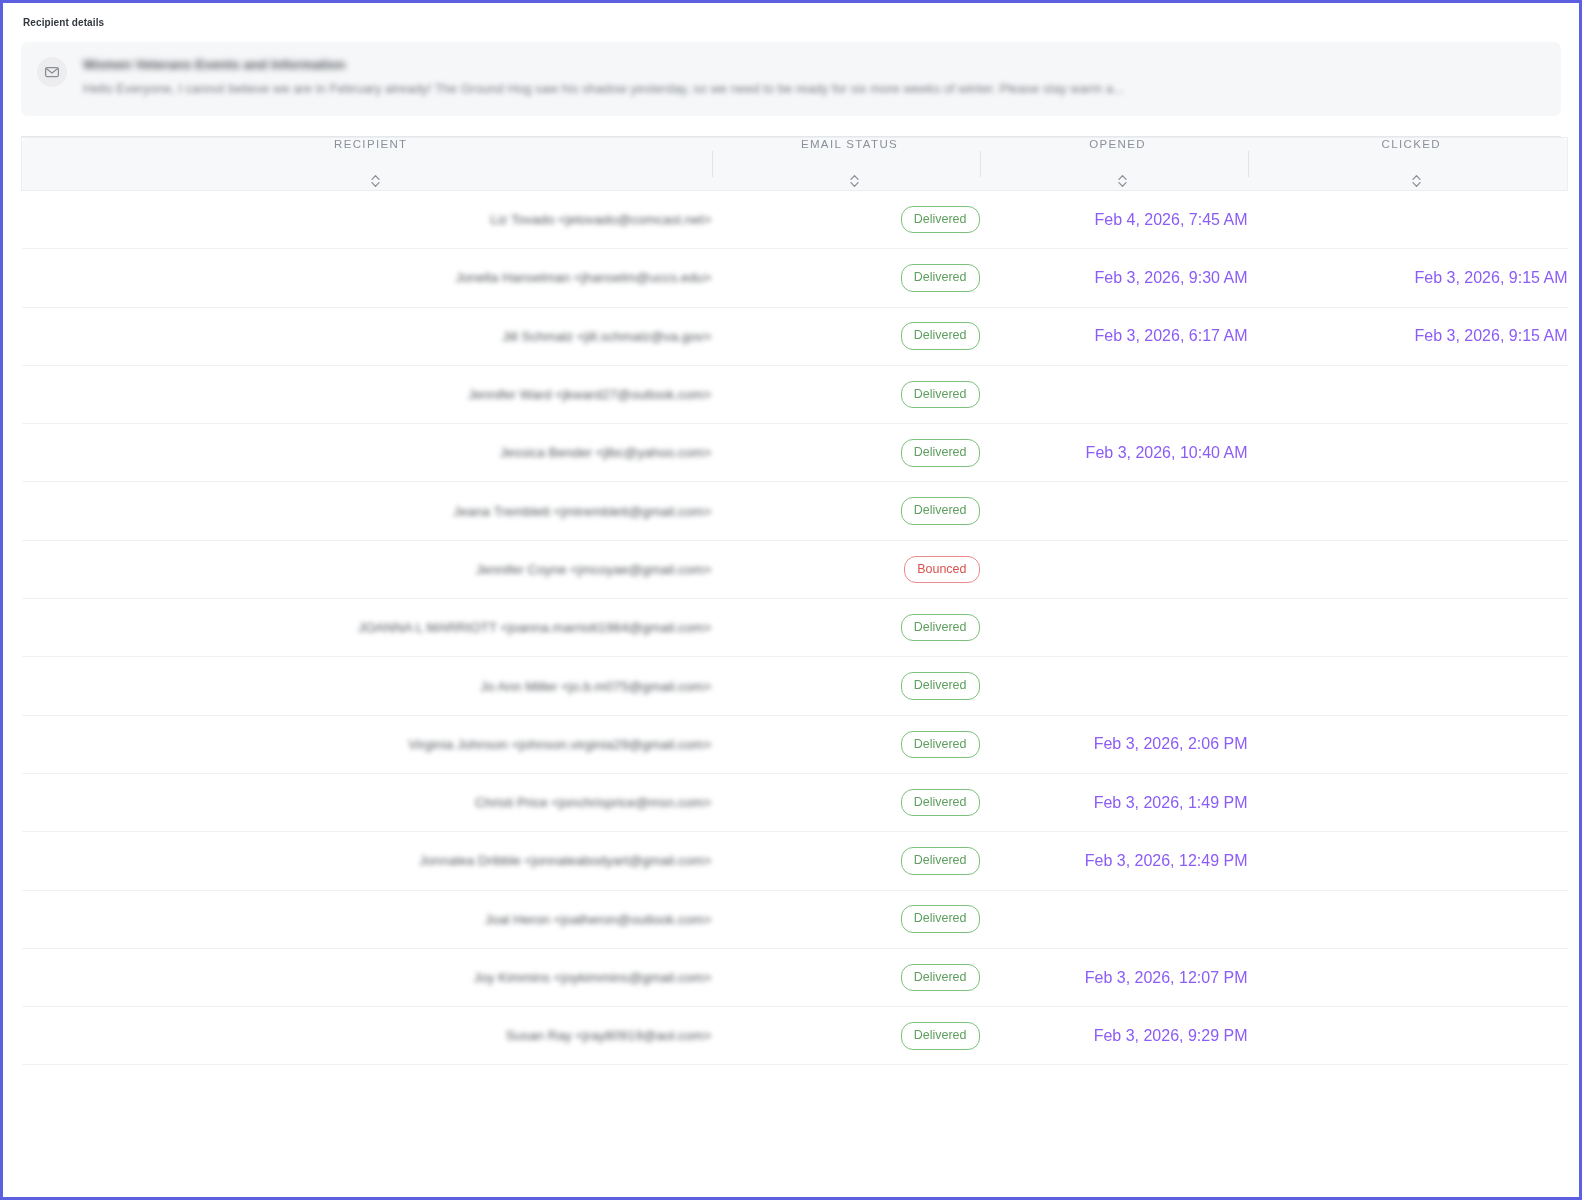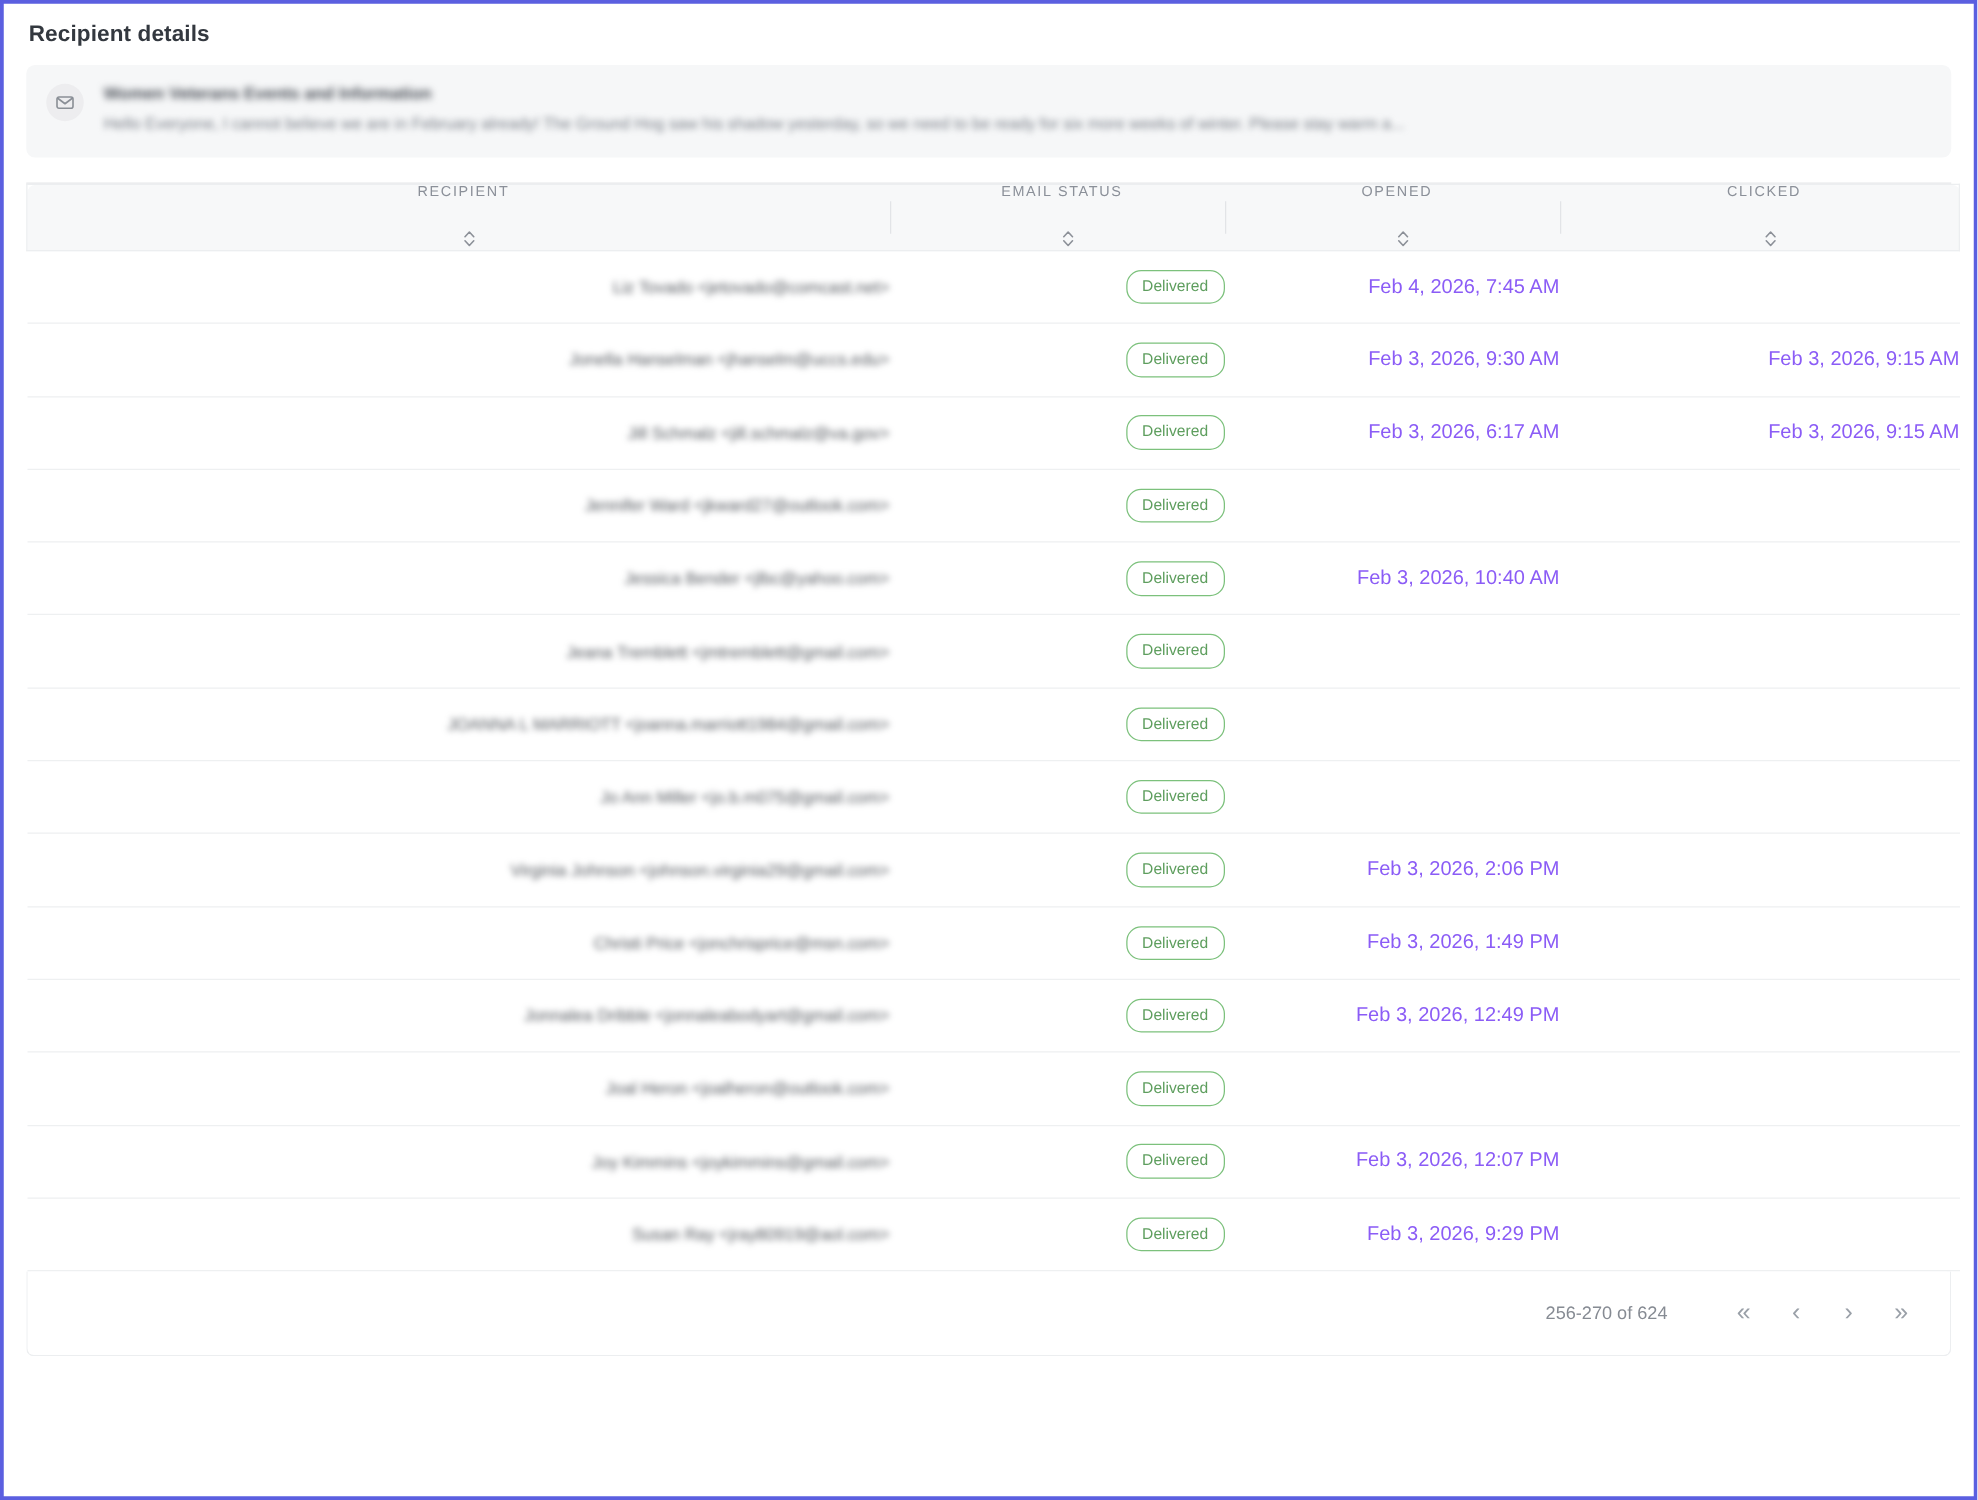--- a/index.html
+++ b/index.html
@@ -20,21 +20,21 @@
     background: #ffffff;
     overflow: hidden;
   }
 
   
   .panel {
     padding: 14px 18px 0 18px;
   }
 
   .panel-title {
-    font-size: 18px;
+    font-size: 10px;
     font-weight: bold;
     color: #33383f;
     letter-spacing: 0.1px;
     padding-left: 2px;
     margin-bottom: 14px;
   }
 
   
   .email-card {
     background: #f6f7f8;
@@ -390,20 +390,34 @@
             </td>
             <td>
               <div class="cell-date"></div>
             </td>
             <td>
               <div class="cell-date"></div>
             </td>
           </tr>
           <tr>
             <td>
+              <div class="cell-recipient">Jennifer Coyne &lt;jmcoyae@gmail.com&gt;</div>
+            </td>
+            <td>
+              <div class="cell-status"><span class="badge bounced">Bounced</span></div>
+            </td>
+            <td>
+              <div class="cell-date"></div>
+            </td>
+            <td>
+              <div class="cell-date"></div>
+            </td>
+          </tr>
+          <tr>
+            <td>
               <div class="cell-recipient">JOANNA L MARRIOTT &lt;joanna.marriott1984@gmail.com&gt;</div>
             </td>
             <td>
               <div class="cell-status"><span class="badge">Delivered</span></div>
             </td>
             <td>
               <div class="cell-date"></div>
             </td>
             <td>
               <div class="cell-date"></div>
@@ -504,21 +518,14 @@
               <div class="cell-date">Feb 3, 2026, 9:29 PM</div>
             </td>
             <td>
               <div class="cell-date"></div>
             </td>
           </tr>
         </tbody>
     </table>
   </div>
 
-  <div class="pagination">
-    <span class="page-range">256-270 of 624</span>
-    <button class="pg-btn">«</button>
-    <button class="pg-btn">‹</button>
-    <button class="pg-btn">›</button>
-    <button class="pg-btn">»</button>
-  </div>
 
 </div>
 
 </body></html>

